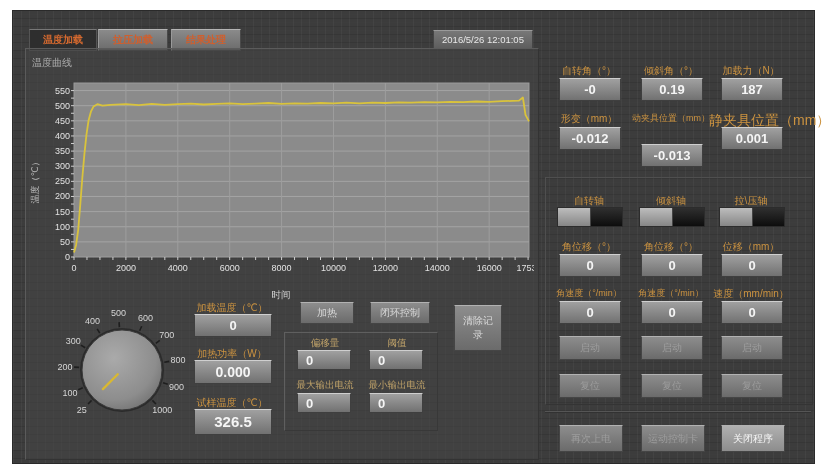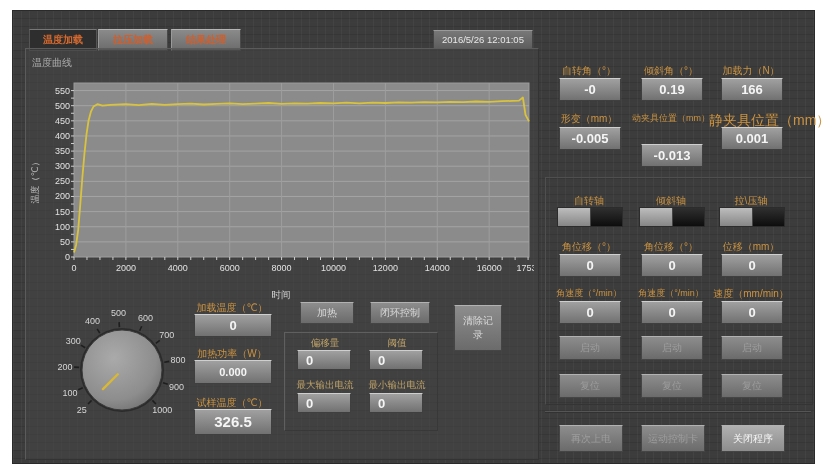--- a/index.html
+++ b/index.html
@@ -36,21 +36,21 @@
   .btn.dim{color:#9d9d9d;}
   .btn.bright{background:linear-gradient(180deg,#b0b0b0,#8d8d8d);color:#f5f5f5;}
   .abs{position:absolute;}
   .groupbox{position:absolute;border:1px solid #5f5f5f;border-right-color:#383838;border-bottom-color:#383838;}
   .toggle{position:absolute;width:64px;height:18px;border:1px solid #2c2c2c;display:flex;}
   .toggle .half-on{width:50%;background:linear-gradient(180deg,#bdbdbd,#868686);border-right:1px solid #444;}
   .toggle .half-off{width:50%;background:linear-gradient(180deg,#2f2f2f,#0d0d0d);}
   .divline{position:absolute;height:0;border-top:1px solid #555;border-bottom:1px solid #323232;}
   .midpanel{position:absolute;border:1px solid #4f4f4f;border-right-color:#343434;border-bottom-color:#343434;}
   .v{font-size:13px;line-height:21px;}
-  .vbig{font-size:11px;line-height:22px;}
+  .vbig{font-size:14px;line-height:22px;}
 </style>
 </head>
 <body>
 
 <div class="stage">
   <div class="screen">
 
     <div class="tab sel" style="left:16px;top:18px;width:66px;">温度加载</div>
     <div class="tab" style="left:85px;top:18px;width:68px;">拉压加载</div>
     <div class="tab" style="left:158px;top:18px;width:68px;">结果处理</div>
@@ -225,24 +225,24 @@
         <div class="abs lblM" style="left:78px;top:46px;width:68px;">最小输出电流</div>
         <div class="abs disp v" style="left:84px;top:60px;width:54px;height:20px;line-height:20px;text-align:left;padding-left:8px;box-sizing:border-box;">0</div>
       </div>
     </div>
 
     <div class="abs lblA" style="left:540px;top:53px;width:72px;">自转角（°）</div>
     <div class="abs disp v" style="left:546px;top:67px;width:60px;height:21px;">-0</div>
     <div class="abs lblA" style="left:622px;top:53px;width:72px;">倾斜角（°）</div>
     <div class="abs disp v" style="left:628px;top:67px;width:60px;height:21px;">0.19</div>
     <div class="abs lblA" style="left:702px;top:53px;width:72px;">加载力（N）</div>
-    <div class="abs disp v" style="left:708px;top:67px;width:60px;height:21px;">166</div>
+    <div class="abs disp v" style="left:708px;top:67px;width:60px;height:21px;">187</div>
 
     <div class="abs lblA" style="left:540px;top:101px;width:72px;">形变（mm）</div>
-    <div class="abs disp v" style="left:546px;top:116px;width:60px;height:21px;">-0.005</div>
+    <div class="abs disp v" style="left:546px;top:116px;width:60px;height:21px;">-0.012</div>
     <div class="abs lblA" style="left:614px;top:101px;width:88px;font-size:9px;">动夹具位置（mm）</div>
     <div class="abs disp v" style="left:628px;top:101px;width:60px;height:21px;margin-top:32px;">-0.013</div>
     <div class="abs lblA" style="left:696px;top:101px;width:84px;font-size:14px;">静夹具位置（mm）</div>
     <div class="abs disp v" style="left:708px;top:116px;width:60px;height:21px;">0.001</div>
 
     <div class="midpanel" style="left:532px;top:166px;width:266px;height:226px;"></div>
 
     <div class="abs lblA" style="left:546px;top:183px;width:60px;">自转轴</div>
     <div class="toggle" style="left:544px;top:196px;">
         <div class="half-on"></div>

